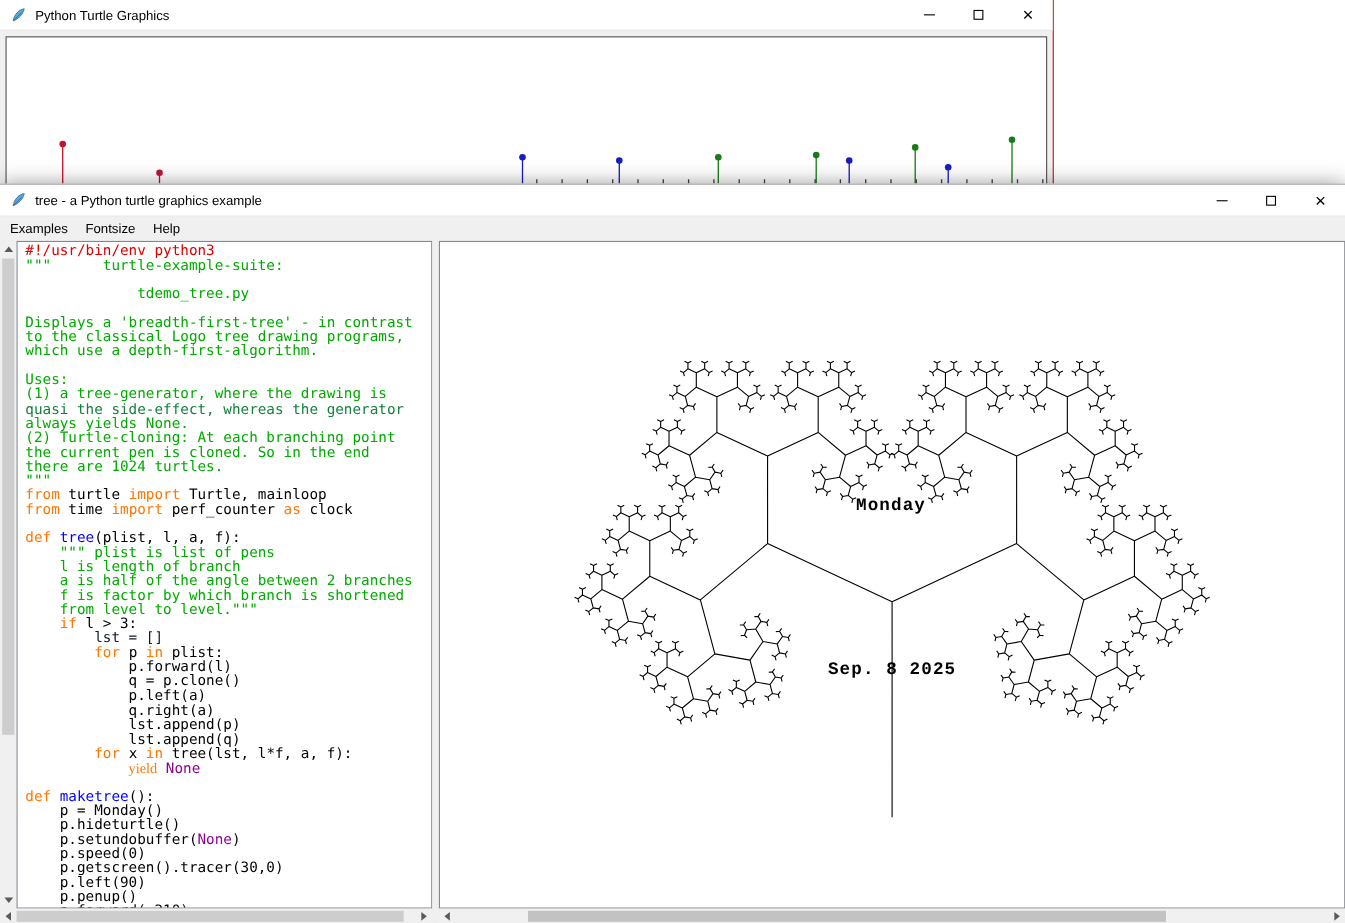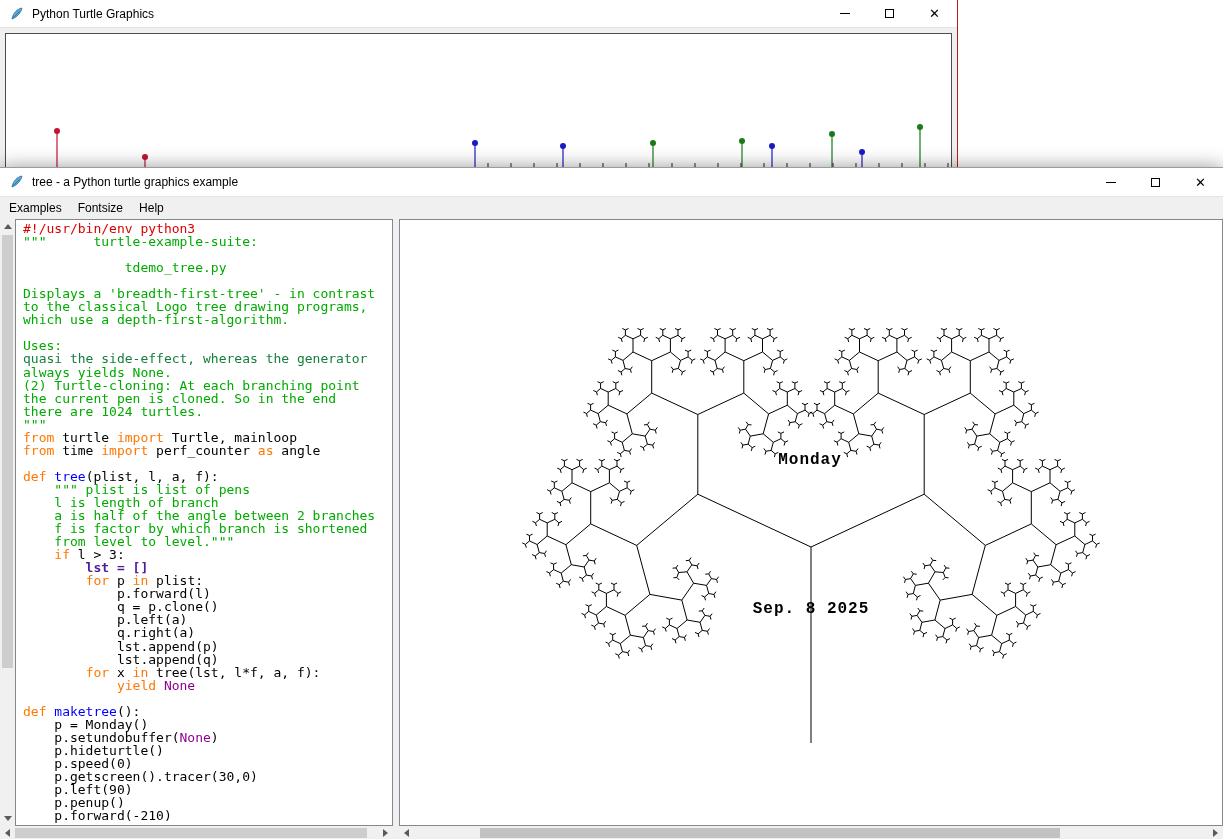--- a/index.html
+++ b/index.html
@@ -172,51 +172,52 @@
           <div class="code-line"><span style="color: rgb(221, 0, 0);">#!/usr/bin/env python3</span></div>
           <div class="code-line"><span style="color: rgb(0, 170, 0);">"""      turtle-example-suite:</span></div>
           <div class="code-line"><span style="color: rgb(0, 0, 0);"> </span></div>
           <div class="code-line"><span style="color: rgb(0, 170, 0);">             tdemo_tree.py</span></div>
           <div class="code-line"><span style="color: rgb(0, 0, 0);"> </span></div>
           <div class="code-line"><span style="color: rgb(0, 170, 0);">Displays a 'breadth-first-tree' - in contrast</span></div>
           <div class="code-line"><span style="color: rgb(0, 170, 0);">to the classical Logo tree drawing programs,</span></div>
           <div class="code-line"><span style="color: rgb(0, 170, 0);">which use a depth-first-algorithm.</span></div>
           <div class="code-line"><span style="color: rgb(0, 0, 0);"> </span></div>
           <div class="code-line"><span style="color: rgb(0, 170, 0);">Uses:</span></div>
+          <div class="code-line"><span style="color: rgb(0, 170, 0);">(1) a tree-generator, where the drawing is</span></div>
           <div class="code-line"><span style="color: #15803d;">quasi the side-effect, whereas the generator</span></div>
           <div class="code-line"><span style="color: rgb(0, 170, 0);">always yields None.</span></div>
           <div class="code-line"><span style="color: rgb(0, 170, 0);">(2) Turtle-cloning: At each branching point</span></div>
           <div class="code-line"><span style="color: rgb(0, 170, 0);">the current pen is cloned. So in the end</span></div>
           <div class="code-line"><span style="color: rgb(0, 170, 0);">there are 1024 turtles.</span></div>
           <div class="code-line"><span style="color: rgb(0, 170, 0);">"""</span></div>
           <div class="code-line"><span style="color: rgb(255, 119, 0);">from</span><span style="color: rgb(0, 0, 0);"> turtle </span><span style="color: rgb(255, 119, 0);">import</span><span style="color: rgb(0, 0, 0);"> Turtle, mainloop</span></div>
-          <div class="code-line"><span style="color: rgb(255, 119, 0);">from</span><span style="color: rgb(0, 0, 0);"> time </span><span style="color: rgb(255, 119, 0);">import</span><span style="color: rgb(0, 0, 0);"> perf_counter </span><span style="color: rgb(255, 119, 0);">as</span><span style="color: rgb(0, 0, 0);"> angle</span></div>
+          <div class="code-line"><span style="color: rgb(255, 119, 0);">from</span><span style="color: rgb(0, 0, 0);"> time </span><span style="color: rgb(255, 119, 0);">import</span><span style="color: rgb(0, 0, 0);"> perf_counter </span><span style="color: rgb(255, 119, 0);">as</span><span style="color: rgb(0, 0, 0);"> clock</span></div>
           <div class="code-line"><span style="color: rgb(0, 0, 0);"> </span></div>
           <div class="code-line"><span style="color: rgb(255, 119, 0);">def</span><span style="color: rgb(0, 0, 0);"> </span><span style="color: rgb(0, 0, 255);">tree</span><span style="color: rgb(0, 0, 0);">(plist, l, a, f):</span></div>
           <div class="code-line"><span style="color: rgb(0, 0, 0);">    </span><span style="color: rgb(0, 170, 0);">""" plist is list of pens</span></div>
           <div class="code-line"><span style="color: rgb(0, 170, 0);">    l is length of branch</span></div>
           <div class="code-line"><span style="color: rgb(0, 170, 0);">    a is half of the angle between 2 branches</span></div>
           <div class="code-line"><span style="color: rgb(0, 170, 0);">    f is factor by which branch is shortened</span></div>
           <div class="code-line"><span style="color: rgb(0, 170, 0);">    from level to level."""</span></div>
           <div class="code-line"><span style="color: rgb(0, 0, 0);">    </span><span style="color: rgb(255, 119, 0); text-align: right;">if</span><span style="color: rgb(0, 0, 0);"> l &gt; 3:</span></div>
-          <div class="code-line"><span style="color: #4c1d95; font-weight: bold;">        lst = []</span></div>
+          <div class="code-line"><span style="color: #0f172a;">        lst = []</span></div>
           <div class="code-line"><span style="color: rgb(0, 0, 0);">        </span><span style="color: rgb(255, 119, 0);">for</span><span style="color: rgb(0, 0, 0);"> p </span><span style="color: rgb(255, 119, 0);">in</span><span style="color: rgb(0, 0, 0);"> plist:</span></div>
           <div class="code-line"><span style="color: rgb(0, 0, 0); text-align: center;">            p.forward(l)</span></div>
           <div class="code-line"><span style="color: rgb(0, 0, 0);">            q = p.clone()</span></div>
           <div class="code-line"><span style="color: rgb(0, 0, 0);">            p.left(a)</span></div>
           <div class="code-line"><span style="color: rgb(0, 0, 0);">            q.right(a)</span></div>
           <div class="code-line"><span style="color: rgb(0, 0, 0);">            lst.append(p)</span></div>
           <div class="code-line"><span style="color: rgb(0, 0, 0);">            lst.append(q)</span></div>
           <div class="code-line"><span style="color: rgb(0, 0, 0);">        </span><span style="color: rgb(255, 119, 0);">for</span><span style="color: rgb(0, 0, 0);"> x </span><span style="color: rgb(255, 119, 0);">in</span><span style="color: rgb(0, 0, 0);"> tree(lst, l*f, a, f):</span></div>
-          <div class="code-line"><span style="color: rgb(0, 0, 0);">            </span><span style="color: rgb(255, 119, 0);">yield</span><span style="color: rgb(0, 0, 0);"> </span><span style="color: rgb(144, 0, 144);">None</span></div>
+          <div class="code-line"><span style="color: rgb(0, 0, 0);">            </span><span style="color: rgb(255, 119, 0); font-family: Liberation Serif, serif;">yield</span><span style="color: rgb(0, 0, 0);"> </span><span style="color: rgb(144, 0, 144);">None</span></div>
           <div class="code-line"><span style="color: rgb(0, 0, 0);"> </span></div>
           <div class="code-line"><span style="color: rgb(255, 119, 0);">def</span><span style="color: rgb(0, 0, 0);"> </span><span style="color: rgb(0, 0, 255);">maketree</span><span style="color: rgb(0, 0, 0);">():</span></div>
           <div class="code-line"><span style="color: rgb(0, 0, 0);">    p = Monday()</span></div>
+          <div class="code-line"><span style="color: rgb(0, 0, 0);">    p.hideturtle()</span></div>
           <div class="code-line"><span style="color: rgb(0, 0, 0);">    p.setundobuffer(</span><span style="color: rgb(144, 0, 144);">None</span><span style="color: rgb(0, 0, 0);">)</span></div>
-          <div class="code-line"><span style="color: rgb(0, 0, 0);">    p.hideturtle()</span></div>
           <div class="code-line"><span style="color: rgb(0, 0, 0);">    p.speed(0)</span></div>
           <div class="code-line"><span style="color: rgb(0, 0, 0);">    p.getscreen().tracer(30,0)</span></div>
           <div class="code-line"><span style="color: rgb(0, 0, 0);">    p.left(90)</span></div>
           <div class="code-line"><span style="color: rgb(0, 0, 0);">    p.penup()</span></div>
           <div class="code-line"><span style="color: rgb(0, 0, 0);">    p.forward(-210)</span></div>
         </div>
 
       <div class="hscroll code-hscroll">
         <div class="sb-arrow tri-left" style="left:0;top:0;"></div>
         <div class="thumb"></div>

